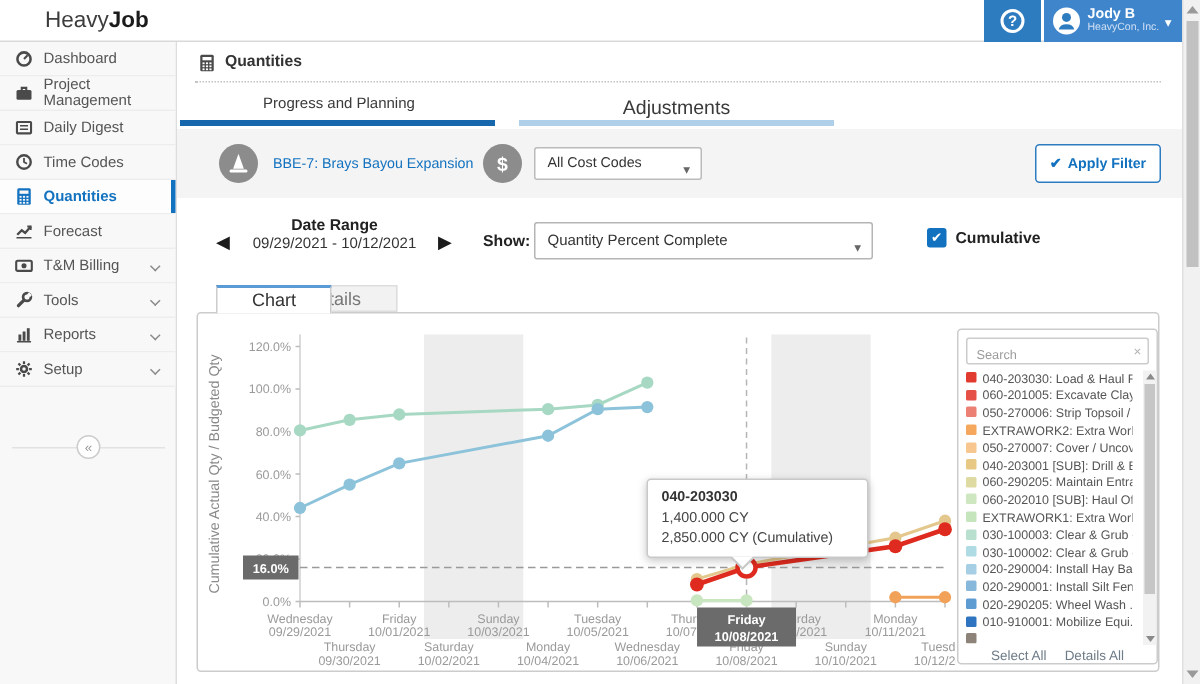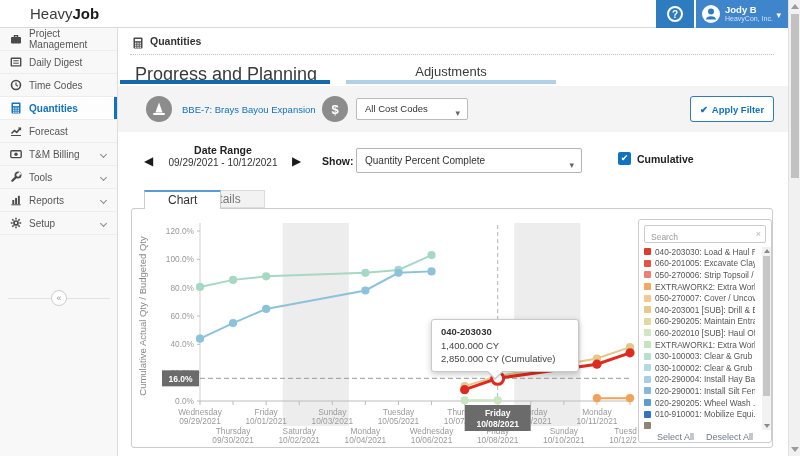--- a/index.html
+++ b/index.html
@@ -37,21 +37,21 @@
   .collapse-line { position:absolute; left:8px; right:8px; top:8px; border-top:1px solid #e2e2e2; }
   .collapse-btn { position:absolute; left:51px; top:0; width:16px; height:16px; border-radius:50%; background:#fff; border:1px solid #ccc; color:#9a9a9a; font-size:9px; text-align:center; line-height:14px; cursor:pointer; }
 
   
   .main { position:absolute; left:118px; top:28px; width:670px; height:428px; background:#fff; }
   .page-header { position:absolute; left:14px; top:7px; display:flex; align-items:center; }
   .page-header .icon { width:12px; height:12px; margin-right:6px; color:#4a4a4a; }
   .page-title { font-size:10.5px; font-weight:bold; color:#333; }
   .header-rule { position:absolute; left:12px; right:14px; top:26px; border-top:1px dotted #c4c4c4; }
 
-  .tab1-label { position:absolute; left:4px; top:36px; width:208px; text-align:center; font-size:18px; color:#3a3a3a; cursor:pointer; }
+  .tab1-label { position:absolute; left:4px; top:36px; width:208px; text-align:center; font-size:10px; color:#3a3a3a; cursor:pointer; }
   .tab2-label { position:absolute; left:228px; top:36px; width:210px; text-align:center; font-size:13px; color:#3a3a3a; cursor:pointer; }
   .tab1-bar { position:absolute; left:2px; top:52px; width:210px; height:4px; background:#1767ad; }
   .tab2-bar { position:absolute; left:228px; top:52px; width:210px; height:4px; background:#b0cfe9; }
 
   .filter-bar { position:absolute; left:0; top:58px; width:670px; height:46px; background:#f4f4f4; }
   .gray-circle { position:absolute; width:26px; height:26px; border-radius:50%; background:#8c8c8c; display:flex; align-items:center; justify-content:center; color:#fff; }
   .cone-circle { left:28px; top:10px; }
   .dollar-circle { left:204px; top:10px; font-size:13px; font-weight:bold; }
   .job-link { position:absolute; left:64px; top:18px; font-size:9.5px; color:#1272bf; cursor:pointer; }
   .cost-select { position:absolute; left:238px; top:12px; width:112px; height:22px; background:#fff; border:1px solid #bbb; border-radius:2px; font-size:9.5px; color:#333; line-height:20px; padding-left:8px; cursor:pointer; }
@@ -128,20 +128,29 @@
   </div>
 
   <div class="v-scrollbar">
     <div class="tri-up"></div>
     <div class="v-thumb"></div>
     <div class="tri-down"></div>
   </div>
 
   <div class="sidebar">
     <div id="sidebar-items">
+        <div class="side-item">
+          <span class="icon">
+            <svg width="12" height="12" viewBox="0 0 12 12">
+              <circle cx="6" cy="6.3" r="4.4" fill="none" stroke="currentColor" stroke-width="1.7"></circle>
+              <path d="M6 6.3 L8.4 3.9" stroke="currentColor" stroke-width="1.4"></path>
+            </svg>
+          </span>
+          <span>Dashboard</span>
+        </div>
         <div class="side-item">
           <span class="icon">
             <svg width="12" height="12" viewBox="0 0 12 12">
               <rect x="1" y="4" width="10" height="6.5" rx="1" fill="currentColor"></rect>
               <path d="M4.5 4 V2.6 h3 V4" fill="none" stroke="currentColor" stroke-width="1.4"></path>
             </svg>
           </span>
           <span>Project Management</span>
         </div>
         <div class="side-item">
@@ -486,19 +495,19 @@
               <span class="swatch" style="background: rgb(141, 131, 120);"></span>
             </div>
           </div>
         <div class="legend-scroll" style="top:27px;">
           <div class="ltri-up"></div>
           <div class="legend-thumb"></div>
           <div class="ltri-down"></div>
         </div>
         <div class="legend-footer">
           <span>Select All</span>
-          <span>Deselect All</span>
+          <span>Details All</span>
         </div>
       </div>
     </div>
   </div>
 
 </div>
 
 </body></html>

